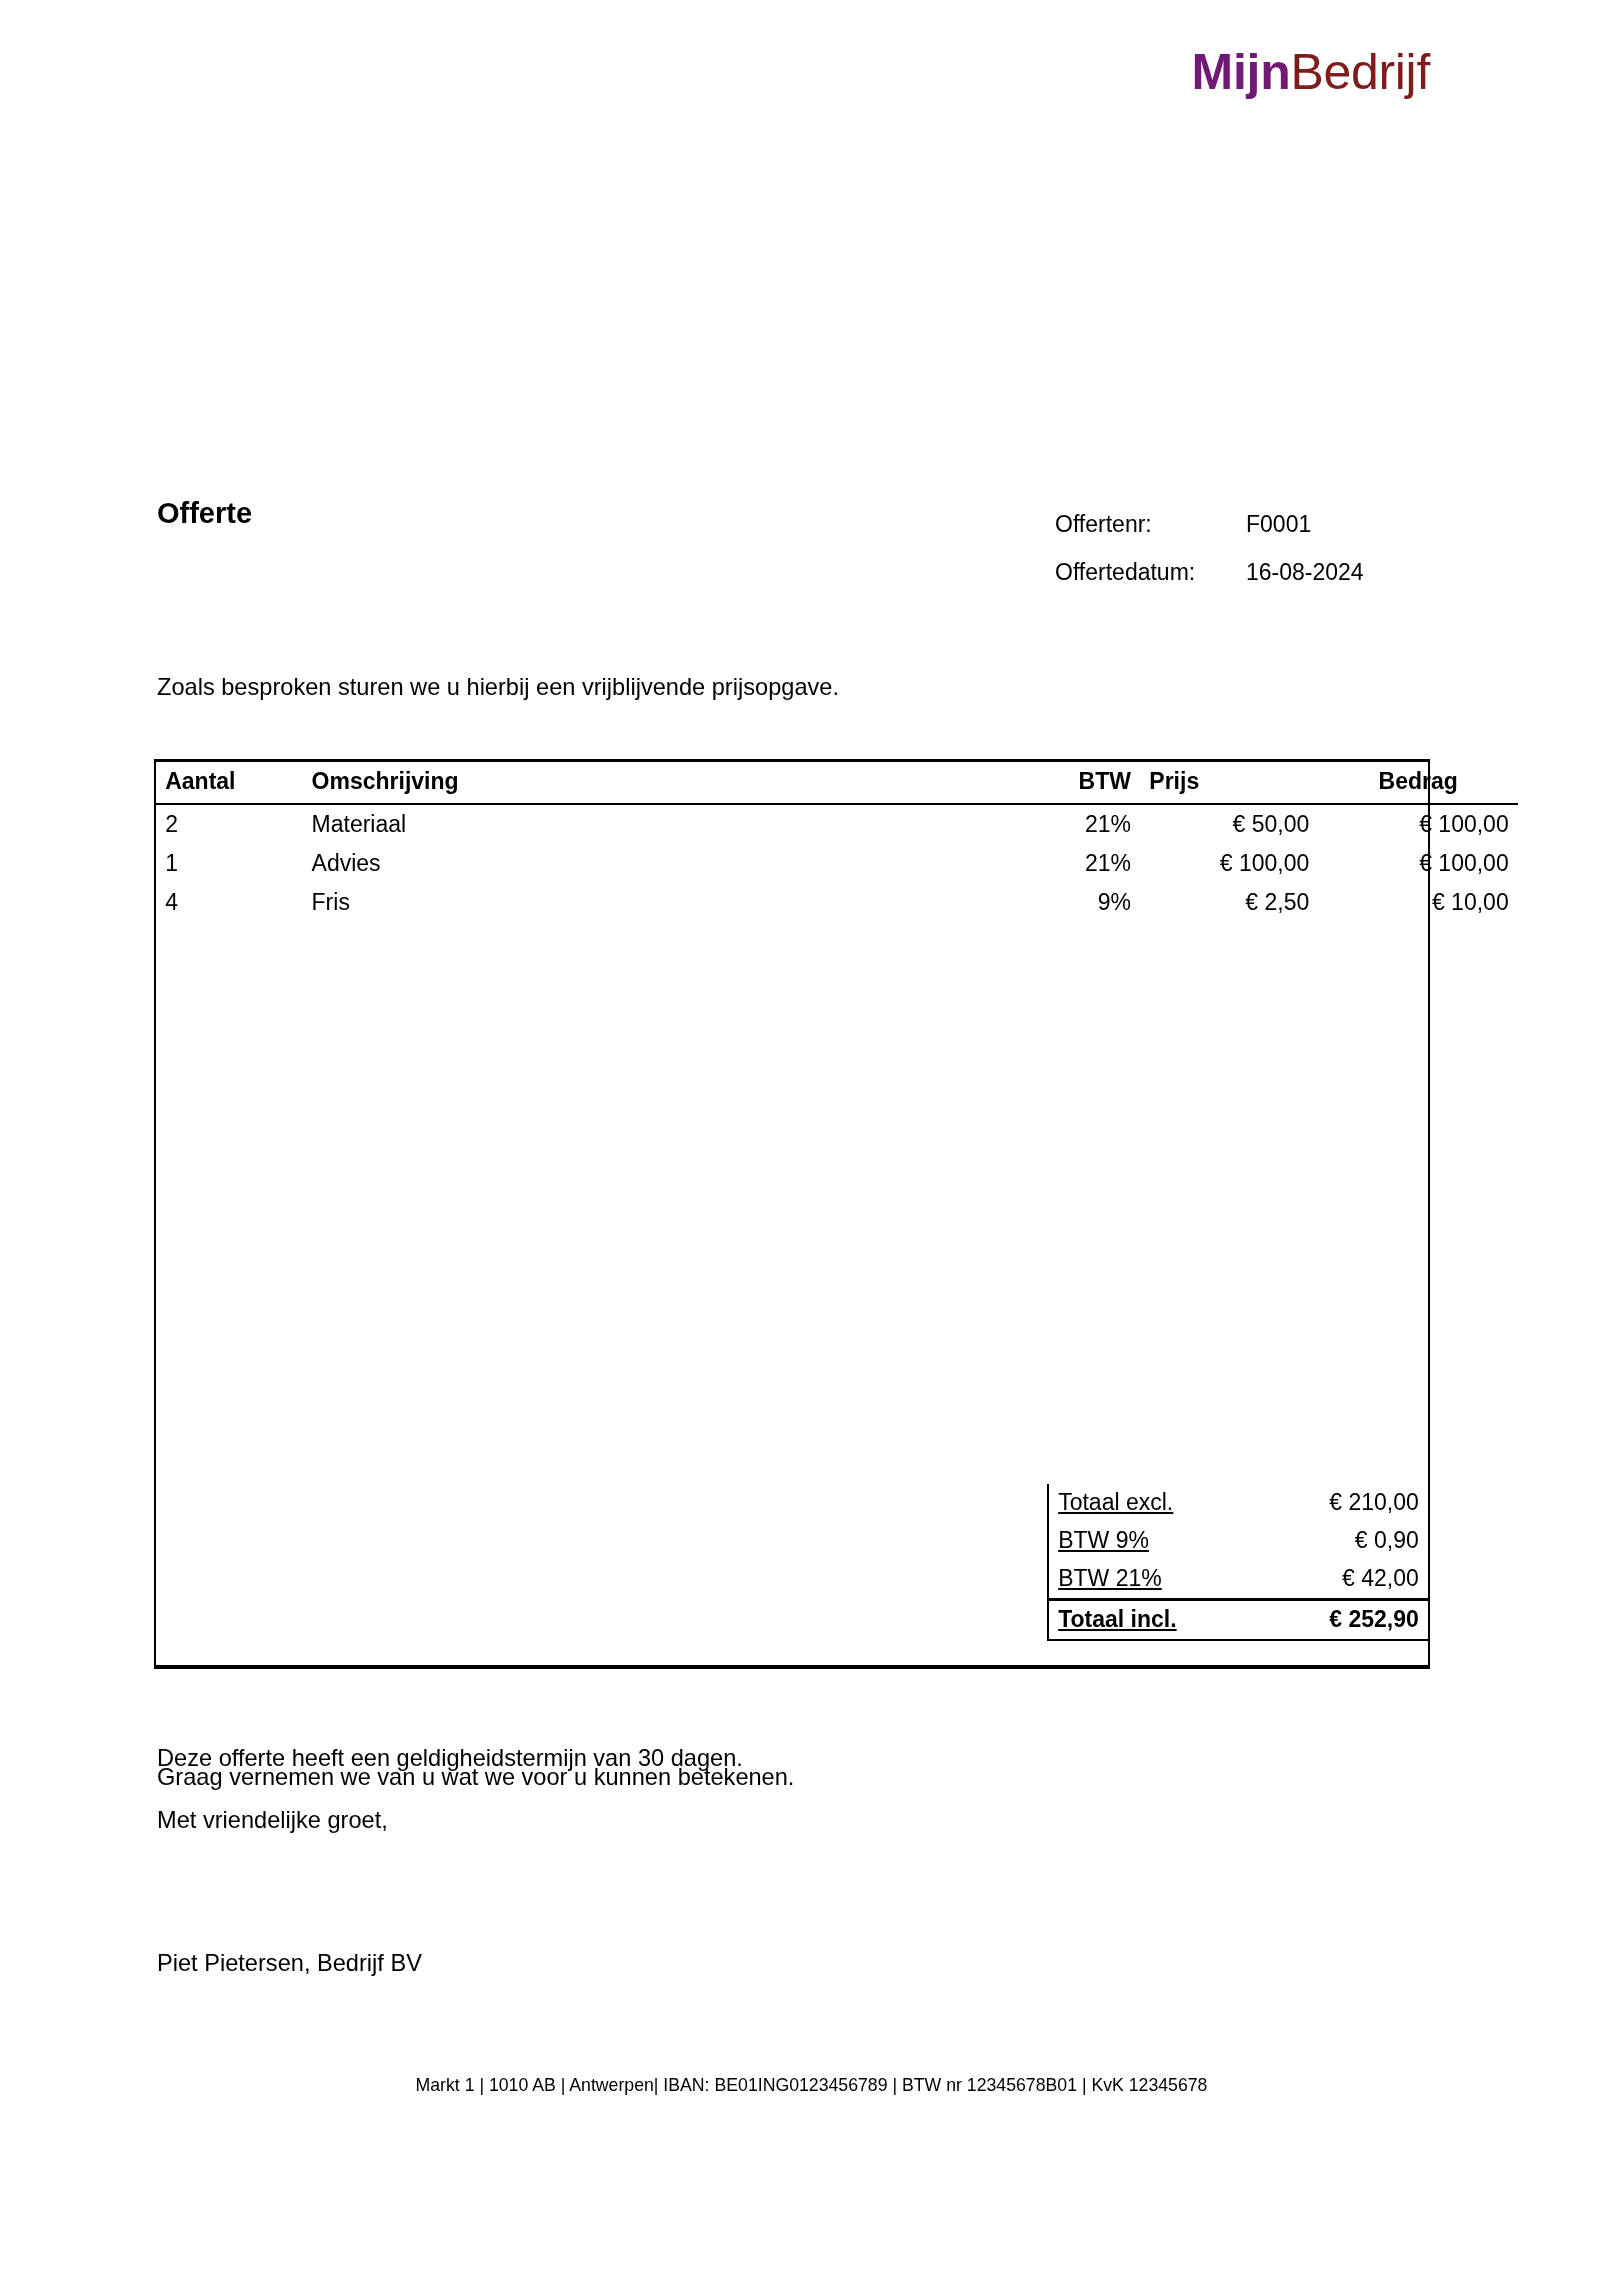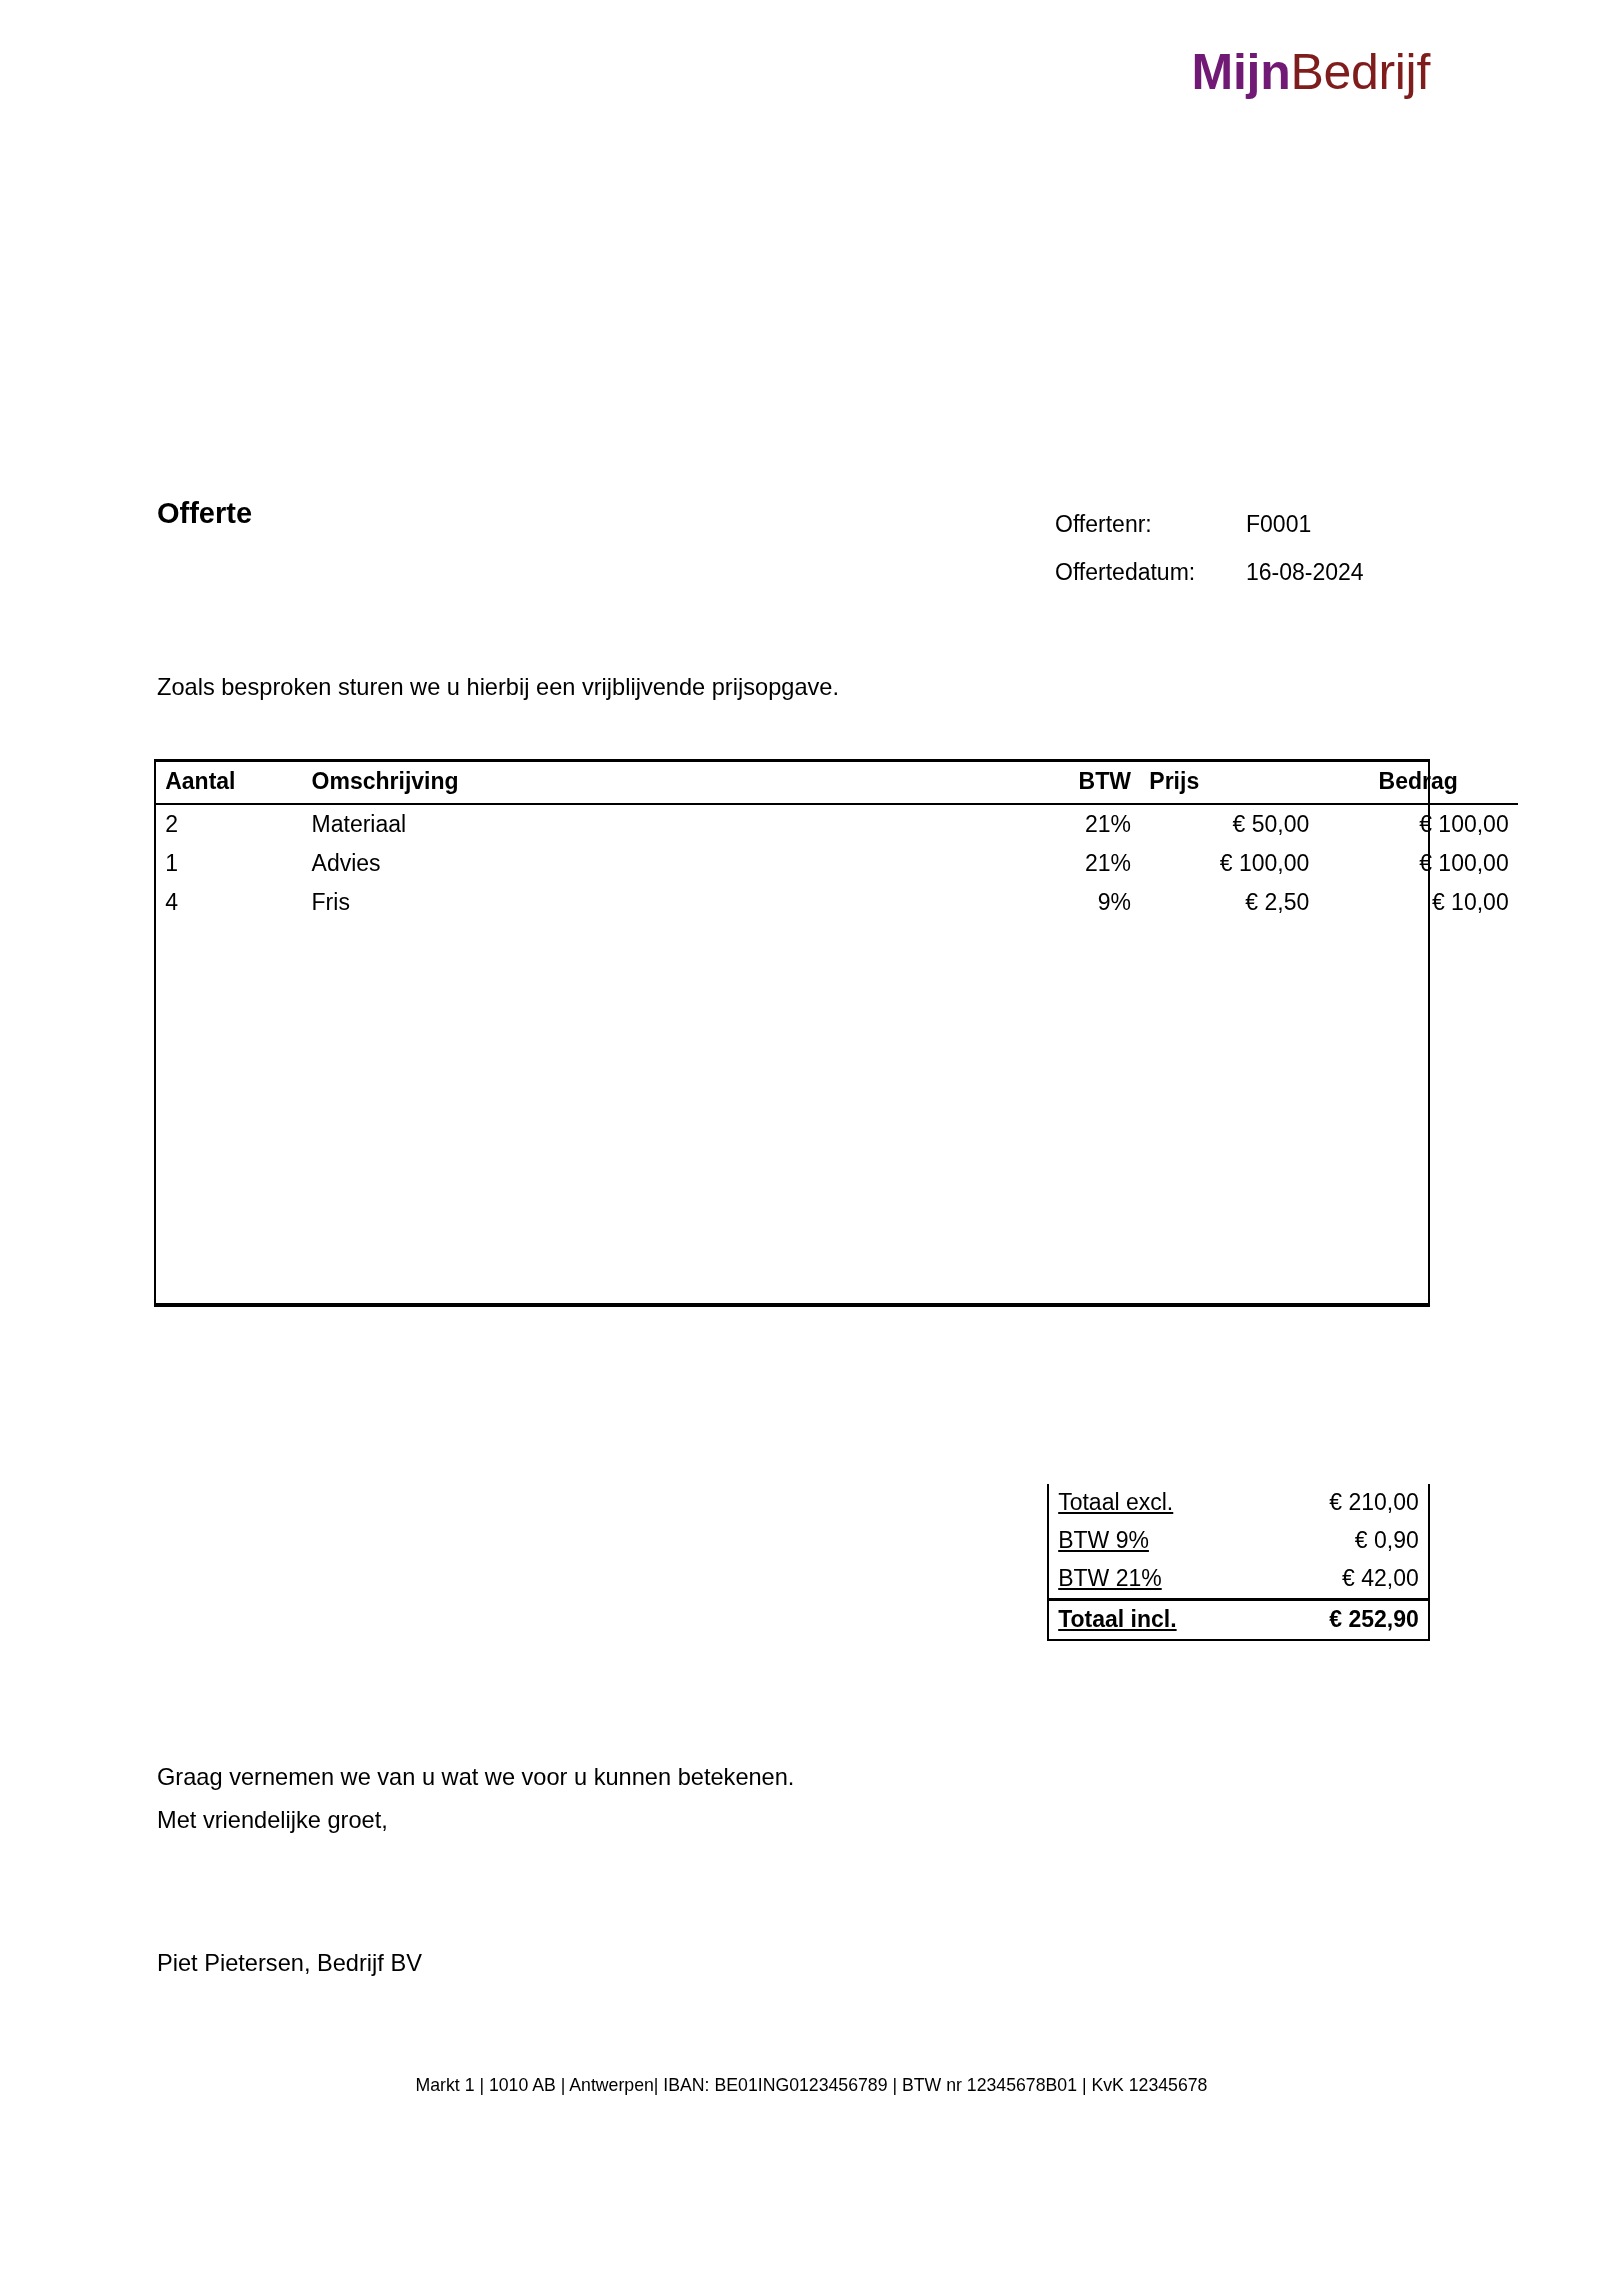--- a/index.html
+++ b/index.html
@@ -84,21 +84,21 @@
     line-height: 1.35;
     white-space: nowrap;
   }
 
   
   .items-table {
     position: absolute;
     left: 154px;
     top: 759px;
     width: 1276px;
-    height: 548px;
+    height: 910px;
     border-left: 2.6px solid #000;
     border-right: 2.6px solid #000;
     border-top: 3.3px solid #000;
     border-bottom: 4.6px solid #000;
     box-sizing: border-box;
   }
   table.items {
     width: 100%;
     border-collapse: collapse;
     table-layout: fixed;
@@ -265,20 +265,21 @@
           <td class="t-value">€ 42,00</td>
         </tr>
         <tr class="grand">
           <td class="t-label">Totaal incl.</td>
           <td class="t-value">€ 252,90</td>
         </tr>
       </tbody>
     </table>
   </div>
 
+  <div class="closing-1">Deze offerte heeft een geldigheidstermijn van 30 dagen.</div>
 
   <div class="closing-2">
     <div>Graag vernemen we van u wat we voor u kunnen betekenen.</div>
     <div>Met vriendelijke groet,</div>
   </div>
 
   <div class="signature">Piet Pietersen, Bedrijf BV</div>
 
   <div class="footer">Markt 1 | 1010 AB | Antwerpen| IBAN: BE01ING0123456789 | BTW nr 12345678B01 | KvK 12345678</div>
 

